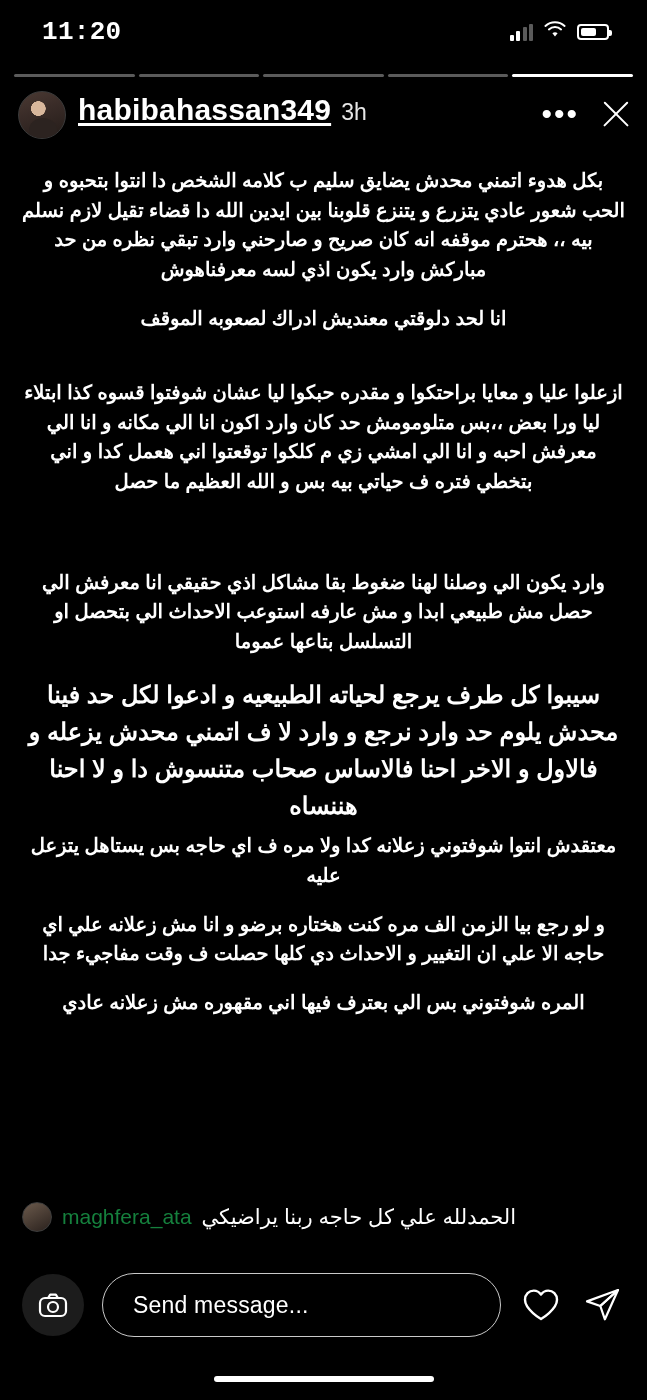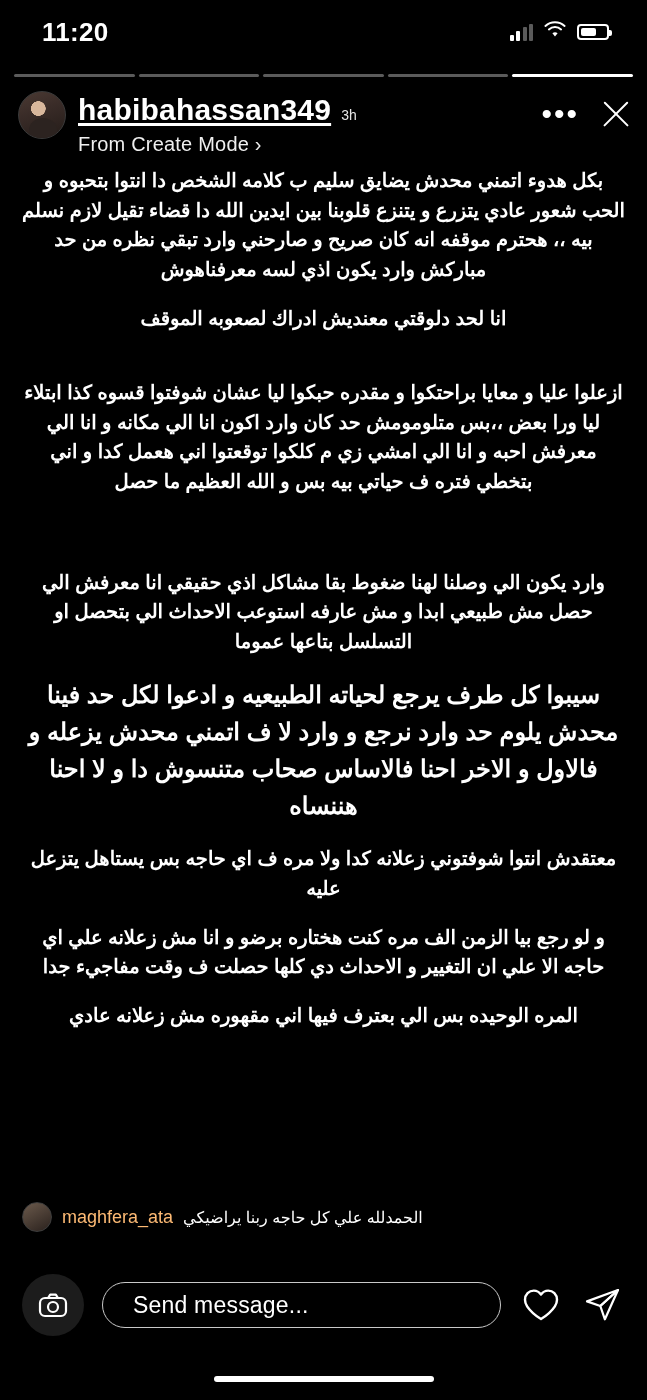--- a/index.html
+++ b/index.html
@@ -15,20 +15,21 @@
     color: #fff;
   }
 
   
   .status-bar {
     height: 64px;
     display: flex;
     align-items: center;
     justify-content: space-between;
     padding: 0 38px 0 42px;
+    font-family: Liberation Mono, monospace;
   }
   .status-time {
     font-size: 26px;
     font-weight: 600;
     letter-spacing: 0.3px;
   }
   .status-right {
     display: flex;
     align-items: center;
     gap: 10px;
@@ -129,21 +130,21 @@
     gap: 10px;
   }
   .username {
     font-size: 30px;
     font-weight: 700;
     text-decoration: underline;
     text-underline-offset: 3px;
     letter-spacing: 0.2px;
   }
   .timestamp {
-    font-size: 14px;
+    font-size: 23px;
     color: #e6e6e6;
     font-weight: 400;
   }
   .subtitle {
     margin-top: 6px;
     font-size: 20px;
     color: #efefef;
     letter-spacing: 0.2px;
   }
   .header-actions {
@@ -191,21 +192,21 @@
     font-size: 19.5px;
     line-height: 1.52;
     margin-bottom: 19px;
     letter-spacing: 0.1px;
     font-weight: 700;
   }
   .para.bold {
     font-size: 24px;
     font-weight: 700;
     line-height: 1.55;
-    margin-bottom: 20px;
+    margin-bottom: 7px;
   }
   .para.small {
     font-size: 15.5px;
     color: #f2f2f2;
     line-height: 1.6;
   }
   .spacer-lg { height: 26px; }
 
   
   .reply-row {
@@ -219,26 +220,26 @@
   }
   .reply-avatar {
     width: 30px;
     height: 30px;
     border-radius: 50%;
     flex: none;
     background: linear-gradient(150deg, #6b5a4c, #2a211d);
     border: 1px solid #3d3d3d;
   }
   .reply-user {
-    font-size: 18px;
-    color: #fdba74;
+    font-size: 21px;
+    color: #15803d;
     font-weight: 400;
   }
   .reply-text {
-    font-size: 16px;
+    font-size: 21px;
     color: #ffffff;
     direction: rtl;
     margin-right: 6px;
   }
 
   
   .bottom-bar {
     position: absolute;
     left: 0; right: 0;
     bottom: 52px;
@@ -253,21 +254,21 @@
     height: 62px;
     border-radius: 50%;
     background: #1c1c1c;
     display: flex;
     align-items: center;
     justify-content: center;
     flex: none;
   }
   .message-box {
     flex: 1;
-    height: 46px;
+    height: 64px;
     border: 1.6px solid #c9c9c9;
     border-radius: 34px;
     display: flex;
     align-items: center;
     padding: 0 30px;
   }
   .message-placeholder {
     font-size: 23px;
     color: #ffffff;
     letter-spacing: 0.2px;
@@ -326,40 +327,39 @@
   <div class="progress-seg filled"></div>
 </div>
 
 <div class="story-header">
   <div class="avatar"></div>
   <div class="header-texts">
     <div class="username-row">
       <span class="username">habibahassan349</span>
       <span class="timestamp">3h</span>
     </div>
-    <div class="subtitle">From Create Mode ›</div>
   </div>
   <div class="header-actions">
     <div class="more-icon">•••</div>
     <div class="close-icon"></div>
   </div>
 </div>
 
 <div class="story-body">
   <div class="para">بكل هدوء اتمني محدش يضايق سليم ب كلامه الشخص دا انتوا بتحبوه و الحب شعور عادي يتزرع و يتنزع قلوبنا بين ايدين الله دا قضاء تقيل لازم نسلم بيه ،، هحترم موقفه انه كان صريح و صارحني وارد تبقي نظره من حد مباركش وارد يكون اذي لسه معرفناهوش</div>
   <div class="para">انا لحد دلوقتي معنديش ادراك لصعوبه الموقف</div>
   <div class="spacer-lg"></div>
   <div class="para">ازعلوا عليا و معايا براحتكوا و مقدره حبكوا ليا عشان شوفتوا قسوه كذا ابتلاء ليا ورا بعض ،،بس متلومومش حد كان وارد اكون انا الي مكانه و انا الي معرفش احبه و انا الي امشي زي م كلكوا توقعتوا اني هعمل كدا و اني بتخطي فتره ف حياتي بيه بس و الله العظيم ما حصل</div>
   <div class="spacer-lg"></div>
   <div class="spacer-lg"></div>
   <div class="para">وارد يكون الي وصلنا لهنا ضغوط بقا مشاكل اذي حقيقي انا معرفش الي حصل مش طبيعي ابدا و مش عارفه استوعب الاحداث الي بتحصل او التسلسل بتاعها عموما</div>
   <div class="para bold">سيبوا كل طرف يرجع لحياته الطبيعيه و ادعوا لكل حد فينا محدش يلوم حد وارد نرجع و وارد لا ف اتمني محدش يزعله و فالاول و الاخر احنا فالاساس صحاب متنسوش دا و لا احنا هننساه</div>
   <div class="para">معتقدش انتوا شوفتوني زعلانه كدا ولا مره ف اي حاجه بس يستاهل يتزعل عليه</div>
   <div class="para">و لو رجع بيا الزمن الف مره كنت هختاره برضو و انا مش زعلانه علي اي حاجه الا علي ان التغيير و الاحداث دي كلها حصلت ف وقت مفاجيء جدا</div>
-  <div class="para">المره الوحيده بس الي بعترف فيها اني  مقهوره مش زعلانه عادي</div>
+  <div class="para">المره شوفتوني بس الي بعترف فيها اني  مقهوره مش زعلانه عادي</div>
   <div class="spacer-lg"></div>
 </div>
 
 <div class="reply-row">
   <div class="reply-avatar"></div>
   <span class="reply-user">maghfera_ata</span>
   <span class="reply-text">الحمدلله علي كل حاجه ربنا يراضيكي</span>
 </div>
 
 <div class="bottom-bar">

